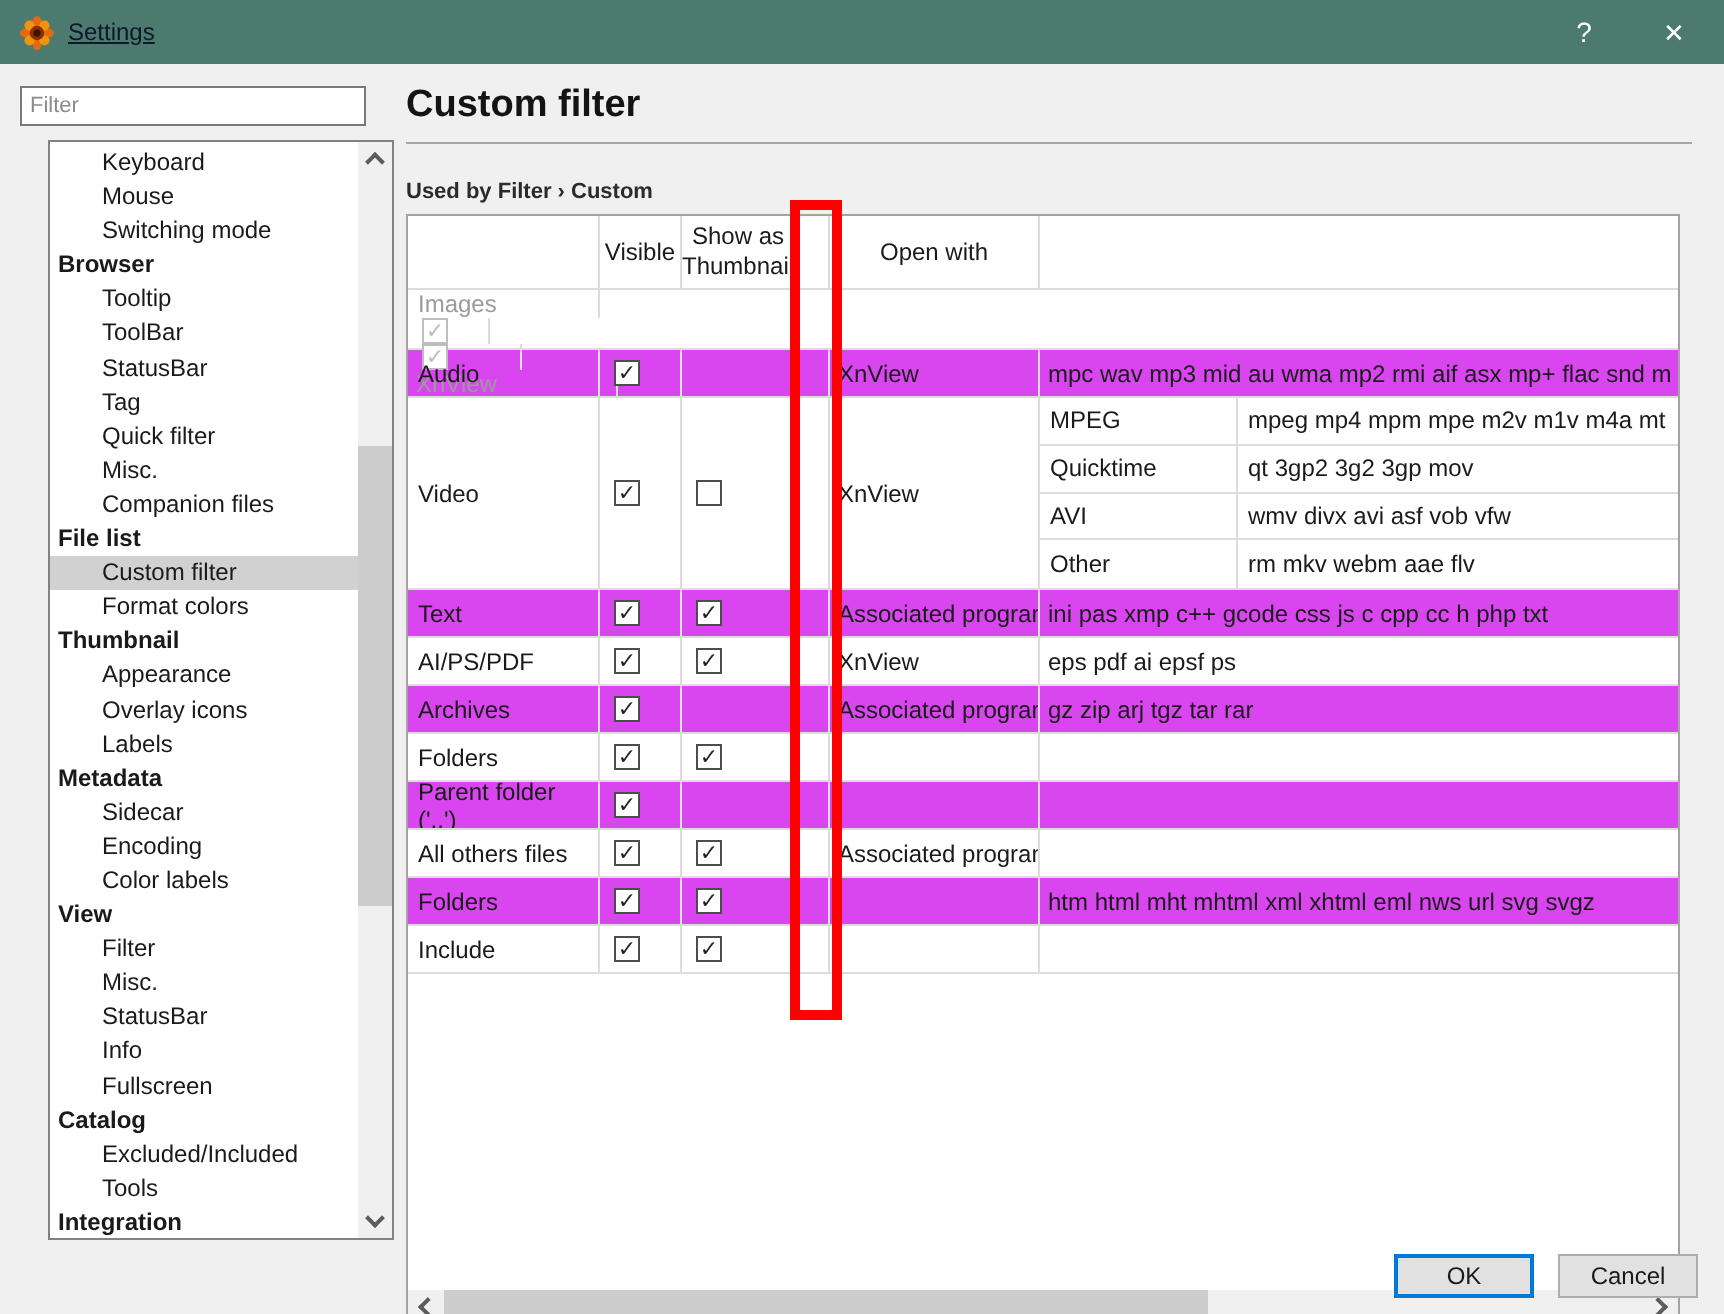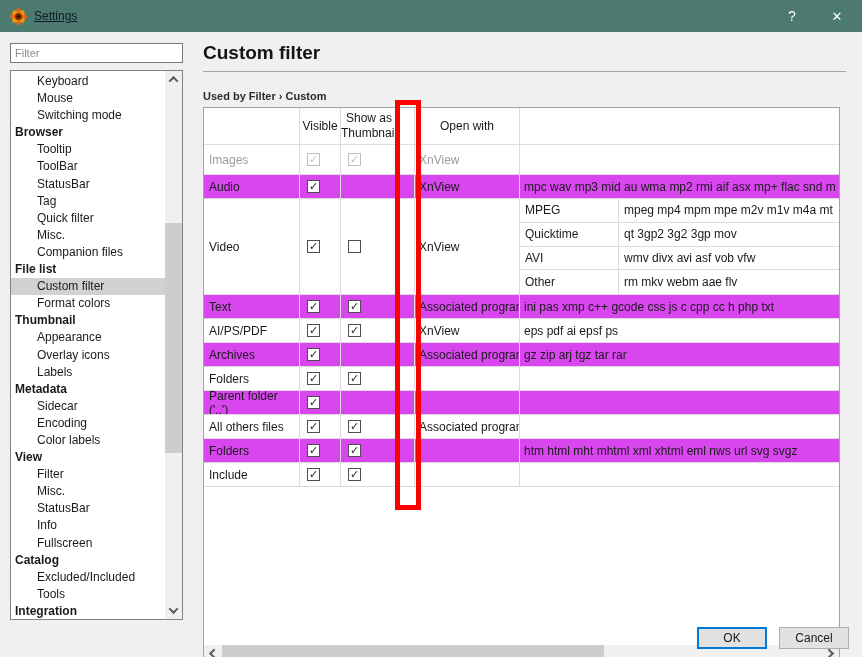--- a/index.html
+++ b/index.html
@@ -27,21 +27,21 @@
   .tb-help { right:50px; }
   .tb-close { right:5px; font-size:13px; }
   
   .filter-input {
     position:absolute; left:10px; top:43px; width:173px; height:20px;
     border:1px solid #7a7a7a; background:#fff; font-family:"Liberation Sans",sans-serif;
     font-size:11px; padding:0 4px; color:#1a1a1a;
   }
   .filter-input::placeholder { color:#8b8b8b; }
   .sidebar-list {
-    position:absolute; left:10px; top:70px; width:173px; height:550px;
+    position:absolute; left:24px; top:70px; width:173px; height:550px;
     border:1px solid #828282; background:#ffffff; overflow:hidden;
     padding-top:2px;
   }
   .si { height:17.1px; line-height:17.1px; padding-left:26px; white-space:nowrap;
         width:156px; overflow:hidden; cursor:default; }
   .si.group { font-weight:bold; padding-left:4px; }
   .si.sel { background:#d1d1d1; }
   
   .sb-scroll { position:absolute; right:0; top:0; width:17px; height:548px; background:#f0f0f0; }
   .sb-arrow { position:absolute; left:0; width:17px; height:17px; display:flex; align-items:center; justify-content:center; }
@@ -67,21 +67,21 @@
   .cell { border-right:1px solid #dcdcdc; display:flex; align-items:center; overflow:hidden; flex:none; }
   .c-name { width:96px; padding-left:5px; }
   .c-vis  { width:41px; padding-left:7px; }
   .c-thumb{ width:57px; padding-left:7px; }
   .c-narrow{ width:17px; }
   .c-open { width:105px; padding-left:4px; white-space:nowrap; }
   .c-ext  { flex:1 1 auto; border-right:none; padding-left:4px; white-space:nowrap; }
   .hrow { height:37px; font-size:12px; }
   .hrow .cell { align-items:center; justify-content:center; text-align:center; padding-left:0; }
   .hrow .c-thumb { line-height:1.25; }
-  .r-images { height:30px; color:#9b9b9b; }
+  .r-images { height:30px; color:#9b9b9b;flex-direction:column; }
   .r-std { height:24px; }
   .r-video { height:96px; }
   .subwrap { flex-direction:column; align-items:stretch; padding-left:0; }
   .subrow { display:flex; height:24px; border-bottom:1px solid #dcdcdc; }
   .subrow:last-child { border-bottom:none; }
   .sub-name { width:99px; border-right:1px solid #dcdcdc; display:flex; align-items:center; padding-left:5px; }
   .sub-ext { flex:1; display:flex; align-items:center; padding-left:5px; white-space:nowrap; overflow:hidden; }
   .filler { height:100px; background:#fff; }
   
   .cb { width:13px; height:13px; border:1px solid #4d4d4d; background:#fff;

